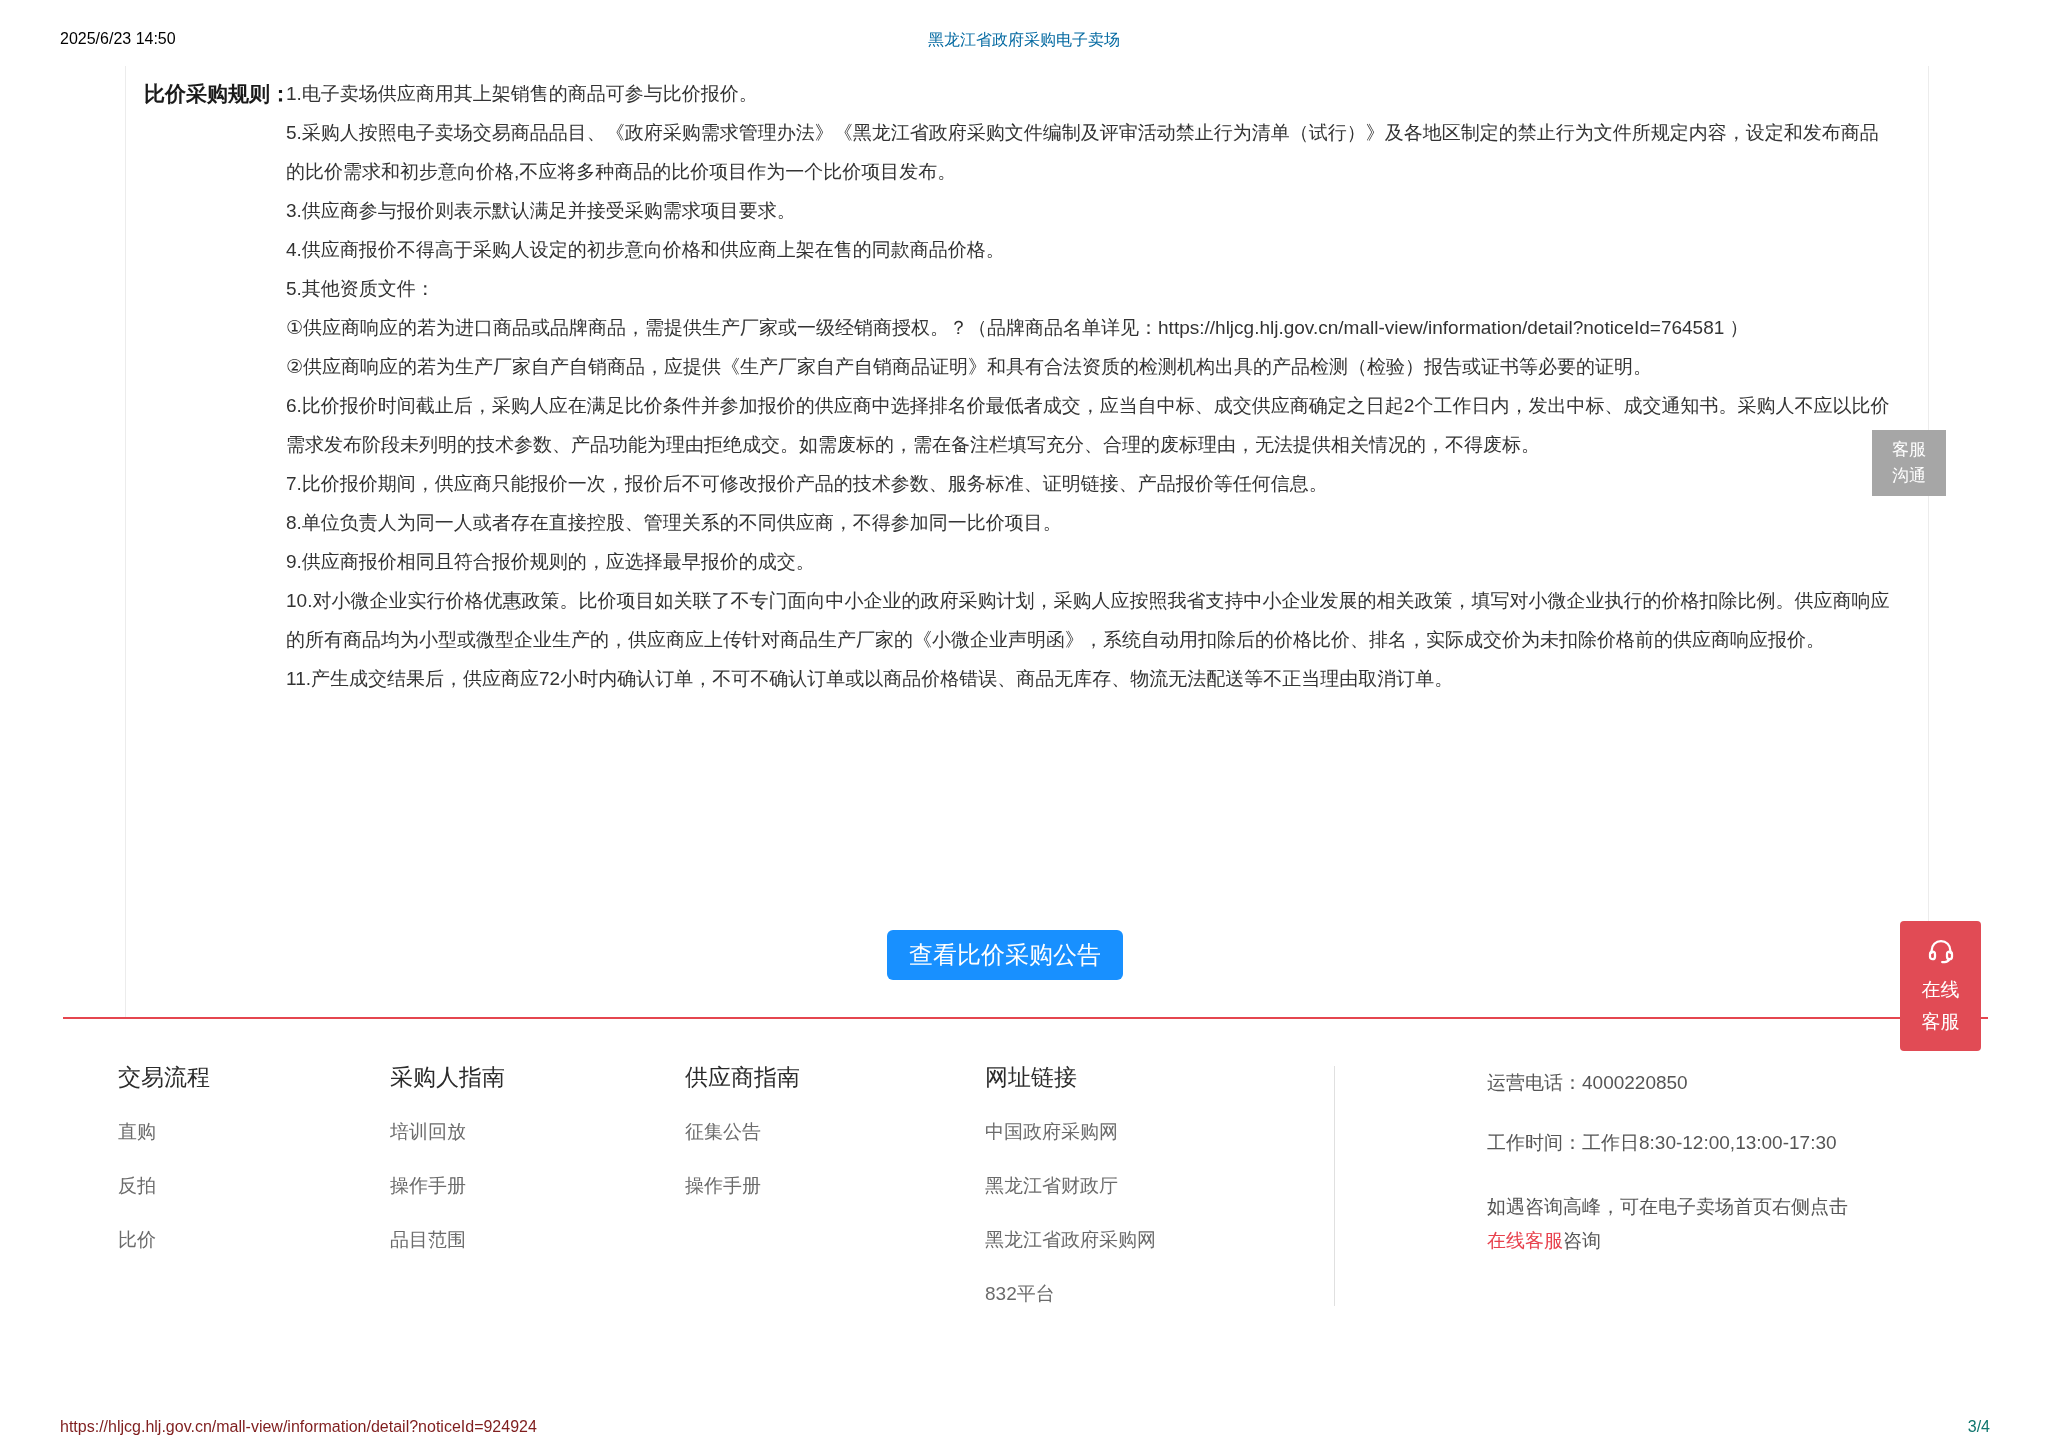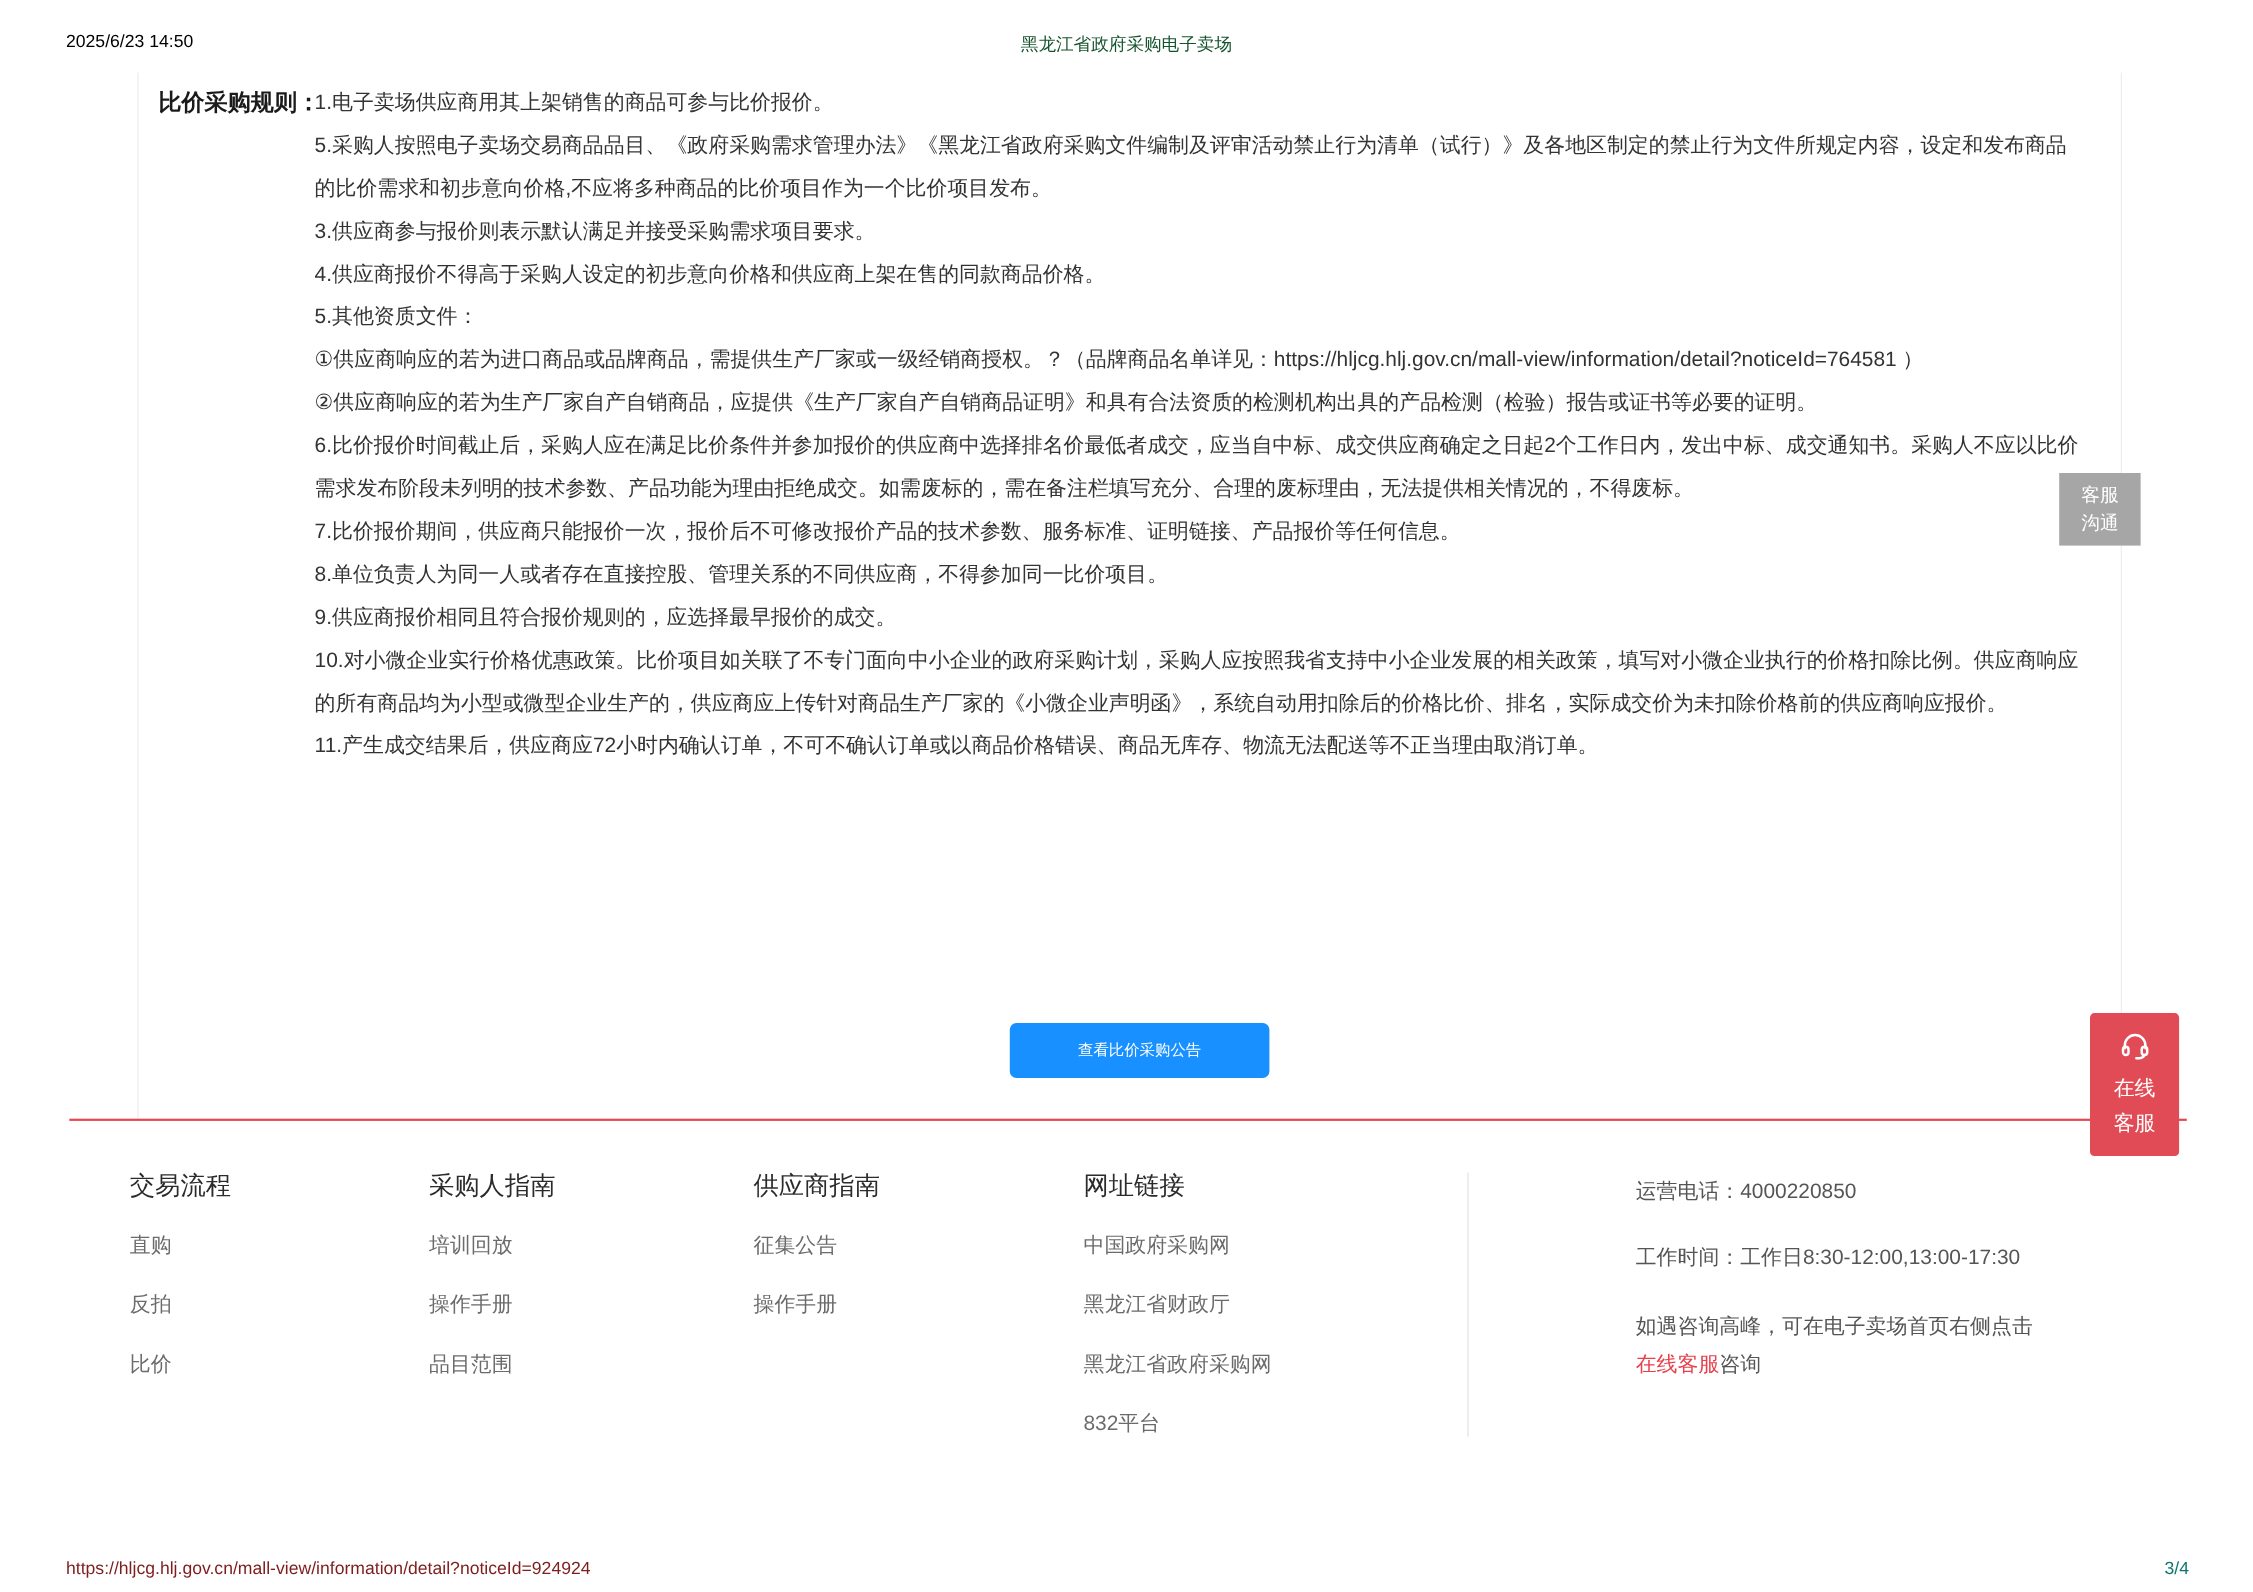--- a/index.html
+++ b/index.html
@@ -2,35 +2,35 @@
 <html><head>
 <meta charset="utf-8">
 <style>
   * { margin:0; padding:0; box-sizing:border-box; }
   html,body { background:#fff; }
   body { font-family:"Liberation Sans","DejaVu Sans",sans-serif; }
   .page { position:relative; width:2048px; height:1447px; background:#fff; overflow:hidden; }
 
   
   .ph-date { position:absolute; left:60px; top:30px; font-size:16px; color:#000; }
-  .ph-title { position:absolute; left:0; right:0; top:30px; text-align:center; font-size:16px; color:#14532d; }
+  .ph-title { position:absolute; left:0; right:0; top:30px; text-align:center; font-size:16px; color:#0369a1; }
   .pf-url { position:absolute; left:60px; top:1418px; font-size:16px; color:#7f1d1d; }
   .pf-page { position:absolute; right:58px; top:1418px; font-size:16px; color:#0f766e; }
 
   
   .card { position:absolute; left:125px; top:66px; width:1804px; height:951px;
           border-left:1px solid #ececec; border-right:1px solid #ececec; background:#fff; }
   .rules-wrap { position:absolute; left:18px; top:8px; right:36px; display:flex; }
   .rules-label { width:142px; flex:0 0 142px; font-size:21px; font-weight:bold; color:#1a1a1a;
                  line-height:39px; white-space:nowrap; }
   .rules-text { flex:1; font-size:19px; color:#333; line-height:39px; }
   .rules-text p { margin:0; }
 
-  .view-btn { position:absolute; left:792px; top:864px; width:236px; height:50px;
-              background:#1890ff; color:#fff; font-size:14px; border:none; border-radius:6px;
+  .view-btn { position:absolute; left:761px; top:864px; width:236px; height:50px;
+              background:#1890ff; color:#fff; font-size:24px; border:none; border-radius:6px;
               font-family:inherit; cursor:pointer; display:flex; align-items:center; justify-content:center; }
 
   
   .red-line { position:absolute; left:63px; top:1017px; width:1925px; height:2px; background:#e5464f; }
 
   
   .chat-badge { position:absolute; left:1872px; top:430px; width:74px; height:66px;
                 background:#a6a6a6; color:#fff; font-size:17px; line-height:1.55;
                 display:flex; flex-direction:column; align-items:center; justify-content:center; cursor:pointer; }
   .service-badge { position:absolute; left:1900px; top:921px; width:81px; height:130px;

